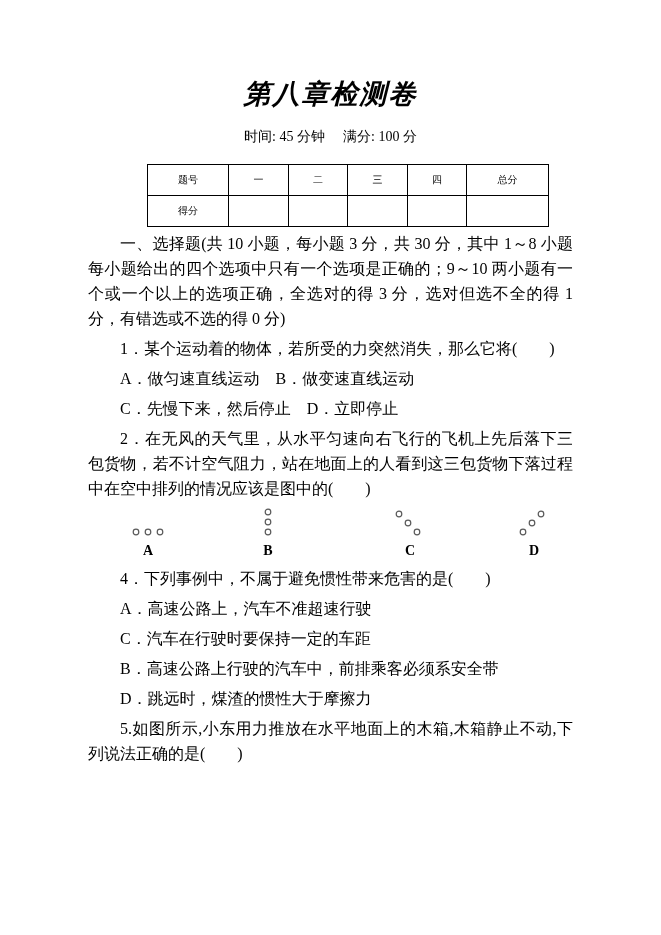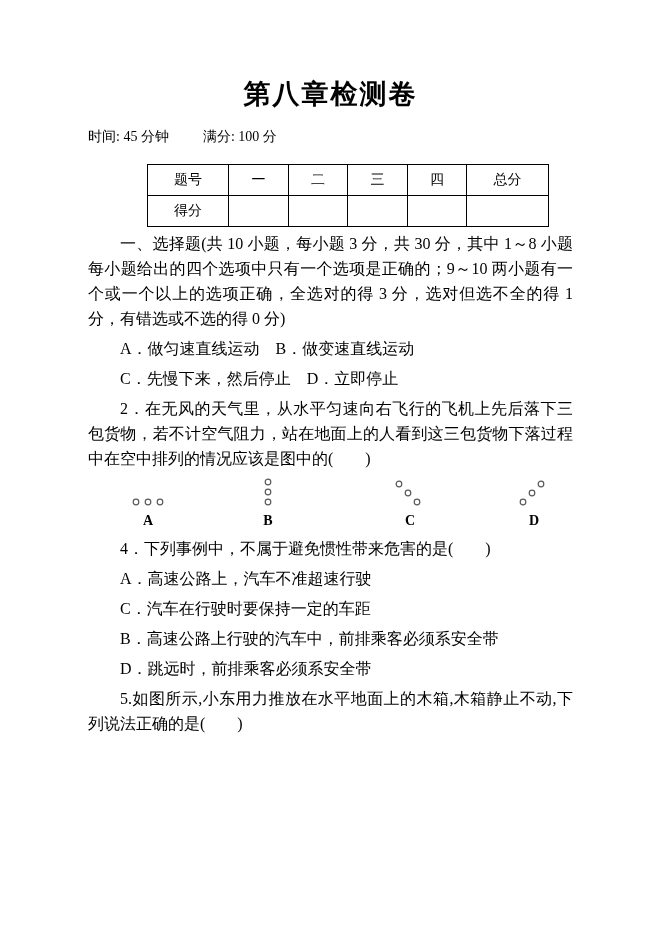--- a/index.html
+++ b/index.html
@@ -14,40 +14,42 @@
     padding: 76px 88px 0 88px;
     overflow: hidden;
   }
   .title {
     margin: 0;
     font-size: 27px;
     line-height: 36px;
     font-weight: bold;
     text-align: center;
     letter-spacing: 2px;
+    font-style: italic;
   }
   .meta {
     display: flex;
-    gap: 34px;
+    justify-content: center;
+    gap: 18px;
     margin-top: 16px;
     font-size: 14px;
     line-height: 18px;
   }
   table.score-table {
     border-collapse: collapse;
     table-layout: fixed;
     margin: 18px 0 0 59px;
   }
   table.score-table td {
     border: 1px solid #000;
     height: 30px;
     padding: 0;
     text-align: center;
     vertical-align: middle;
-    font-size: 14px;
+    font-size: 10px;
   }
   .para {
     margin: 5px 0;
     font-size: 16px;
     line-height: 25px;
     text-indent: 32px;
     text-align: justify;
   }
   .instructions { margin-top: 4px; }
   .fig-row {
@@ -109,20 +111,21 @@
         <td></td>
         <td></td>
         <td></td>
         <td></td>
       </tr>
     </tbody>
   </table>
 
   <p class="para instructions">一、选择题(共 10 小题，每小题 3 分，共 30 分，其中 1～8 小题每小题给出的四个选项中只有一个选项是正确的；9～10 两小题有一个或一个以上的选项正确，全选对的得 3 分，选对但选不全的得 1 分，有错选或不选的得 0 分)</p>
 
+  <p class="para">1．某个运动着的物体，若所受的力突然消失，那么它将(　　)</p>
   <p class="para">A．做匀速直线运动　B．做变速直线运动</p>
   <p class="para">C．先慢下来，然后停止　D．立即停止</p>
 
   <p class="para">2．在无风的天气里，从水平匀速向右飞行的飞机上先后落下三包货物，若不计空气阻力，站在地面上的人看到这三包货物下落过程中在空中排列的情况应该是图中的(　　)</p>
 
   <div class="fig-row">
     <div class="fig fig-a">
       <svg width="48" height="34" viewBox="0 0 48 34">
         <circle cx="12" cy="25" r="2.8" fill="#fff" stroke="#5a5a5a" stroke-width="1.2"></circle>
         <circle cx="24" cy="25" r="2.8" fill="#fff" stroke="#5a5a5a" stroke-width="1.2"></circle>
@@ -154,17 +157,17 @@
       </svg>
       <div class="fig-label">D</div>
     </div>
   </div>
 
 
   <p class="para">4．下列事例中，不属于避免惯性带来危害的是(　　)</p>
   <p class="para">A．高速公路上，汽车不准超速行驶</p>
   <p class="para">C．汽车在行驶时要保持一定的车距</p>
   <p class="para">B．高速公路上行驶的汽车中，前排乘客必须系安全带</p>
-  <p class="para">D．跳远时，前排乘客必须系安全带</p>
+  <p class="para">D．跳远时，煤渣的惯性大于摩擦力</p>
 
   <p class="para">5.如图所示,小东用力推放在水平地面上的木箱,木箱静止不动,下列说法正确的是(　　)</p>
 
 </div>
 
 </body></html>

